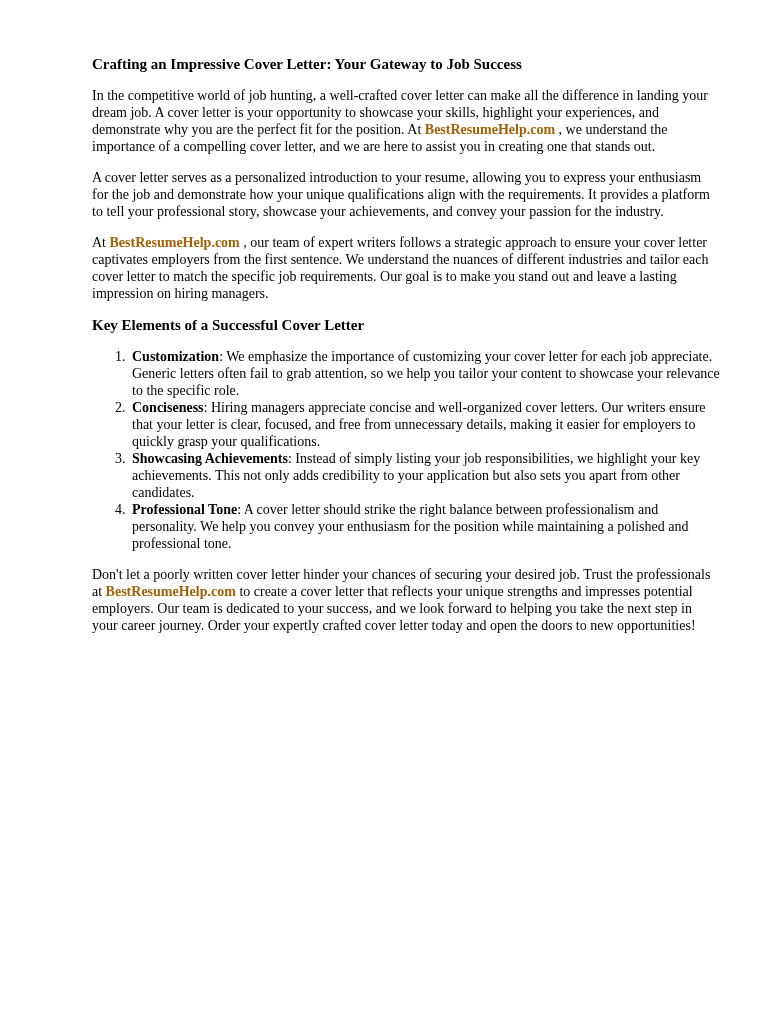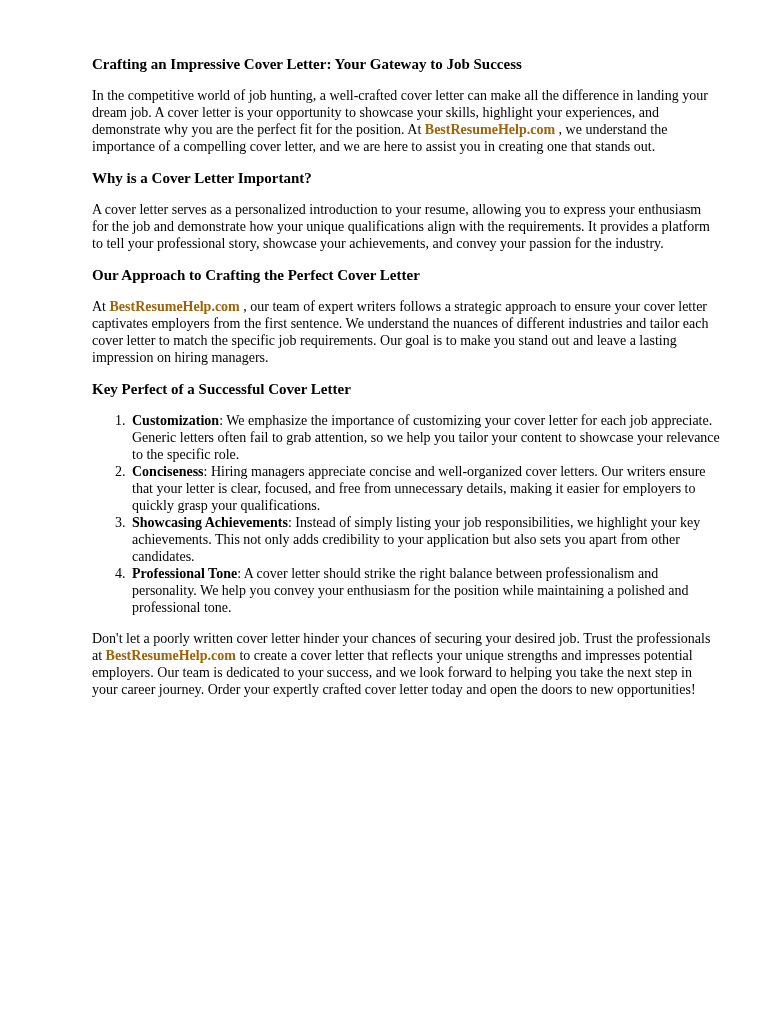--- a/index.html
+++ b/index.html
@@ -57,29 +57,27 @@
 </head>
 <body>
 
 <div class="page">
   <div class="content">
 
     <h2>Crafting an Impressive Cover Letter: Your Gateway to Job Success</h2>
 
     <p><span>In the competitive world of job hunting, a well-crafted cover letter can make all the difference in landing your dream job. A cover letter is your opportunity to showcase your skills, highlight your experiences, and demonstrate why you are the perfect fit for the position. At </span><a class="doc-link">BestResumeHelp.com</a><span> , we understand the importance of a compelling cover letter, and we are here to assist you in creating one that stands out.</span></p>
 
-    <h2>Why is a Cover Letter Important?</h2>
 
     <p>A cover letter serves as a personalized introduction to your resume, allowing you to express your enthusiasm for the job and demonstrate how your unique qualifications align with the requirements. It provides a platform to tell your professional story, showcase your achievements, and convey your passion for the industry.</p>
 
-    <h2>Our Approach to Crafting the Perfect Cover Letter</h2>
 
     <p><span>At </span><a class="doc-link">BestResumeHelp.com</a><span> , our team of expert writers follows a strategic approach to ensure your cover letter captivates employers from the first sentence. We understand the nuances of different industries and tailor each cover letter to match the specific job requirements. Our goal is to make you stand out and leave a lasting impression on hiring managers.</span></p>
 
-    <h2>Key Perfect of a Successful Cover Letter</h2>
+    <h2>Key Elements of a Successful Cover Letter</h2>
 
     <ol class="key-list">
       <li><b class="term">Customization</b><span>: We emphasize the importance of customizing your cover letter for each job appreciate. Generic letters often fail to grab attention, so we help you tailor your content to showcase your relevance to the specific role.</span></li>
       <li><b class="term">Conciseness</b><span>: Hiring managers appreciate concise and well-organized cover letters. Our writers ensure that your letter is clear, focused, and free from unnecessary details, making it easier for employers to quickly grasp your qualifications.</span></li>
       <li><b class="term">Showcasing Achievements</b><span>: Instead of simply listing your job responsibilities, we highlight your key achievements. This not only adds credibility to your application but also sets you apart from other candidates.</span></li>
       <li><b class="term">Professional Tone</b><span>: A cover letter should strike the right balance between professionalism and personality. We help you convey your enthusiasm for the position while maintaining a polished and professional tone.</span></li>
     </ol>
 
 
     <p><span>Don't let a poorly written cover letter hinder your chances of securing your desired job. Trust the professionals at </span><a class="doc-link">BestResumeHelp.com</a><span> to create a cover letter that reflects your unique strengths and impresses potential employers. Our team is dedicated to your success, and we look forward to helping you take the next step in your career journey. Order your expertly crafted cover letter today and open the doors to new opportunities!</span></p>

